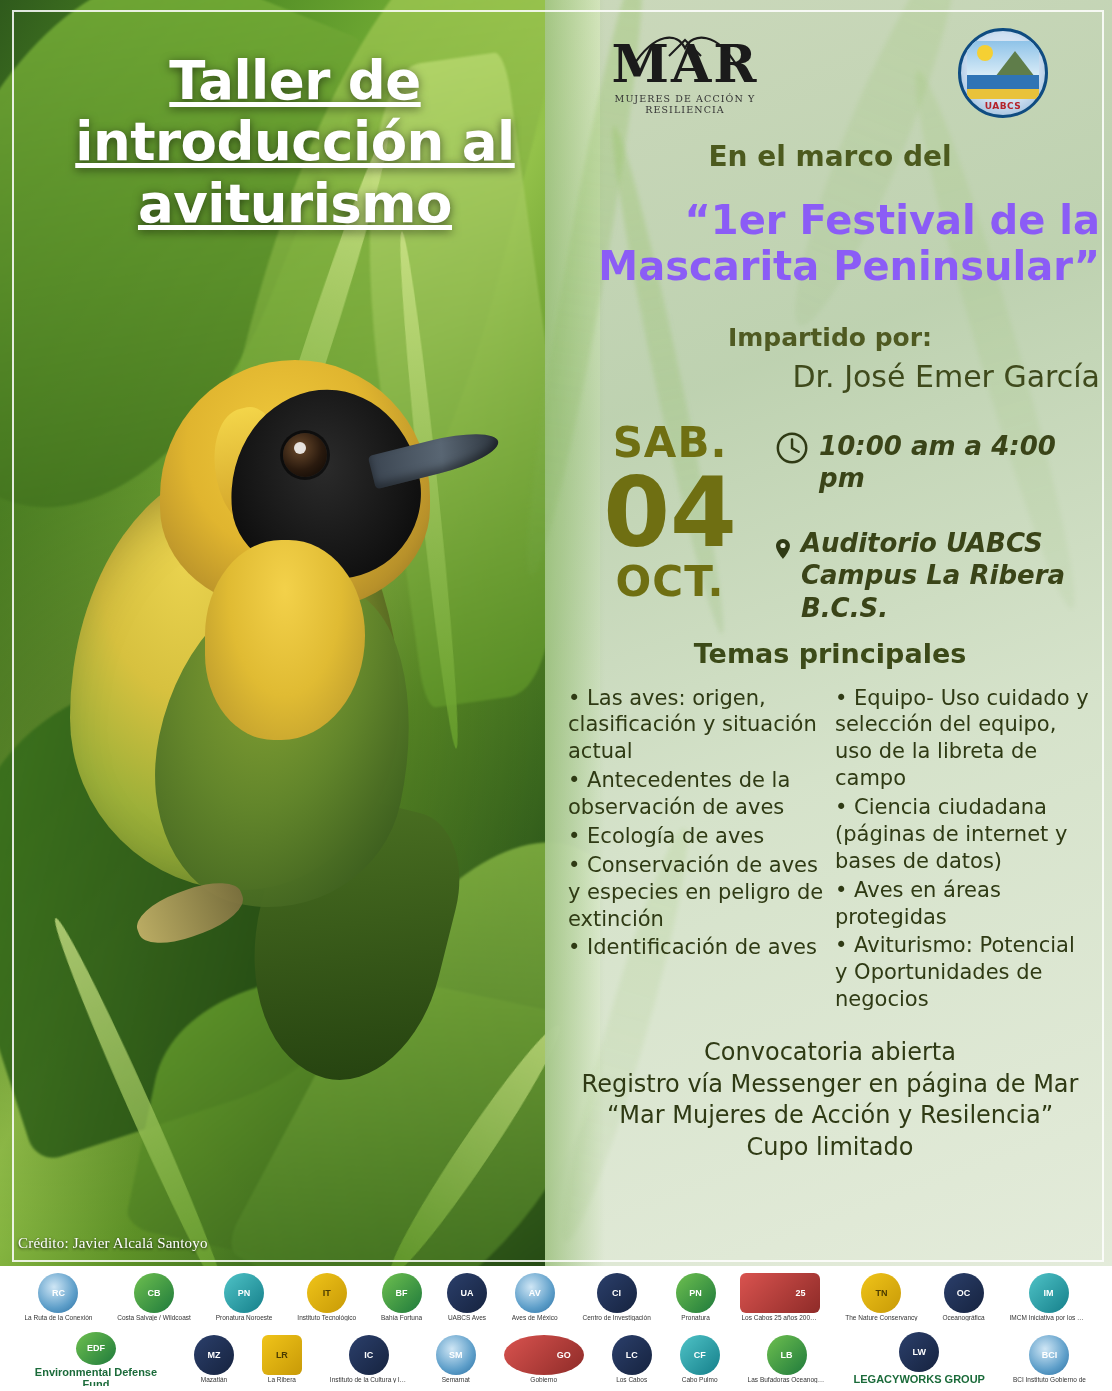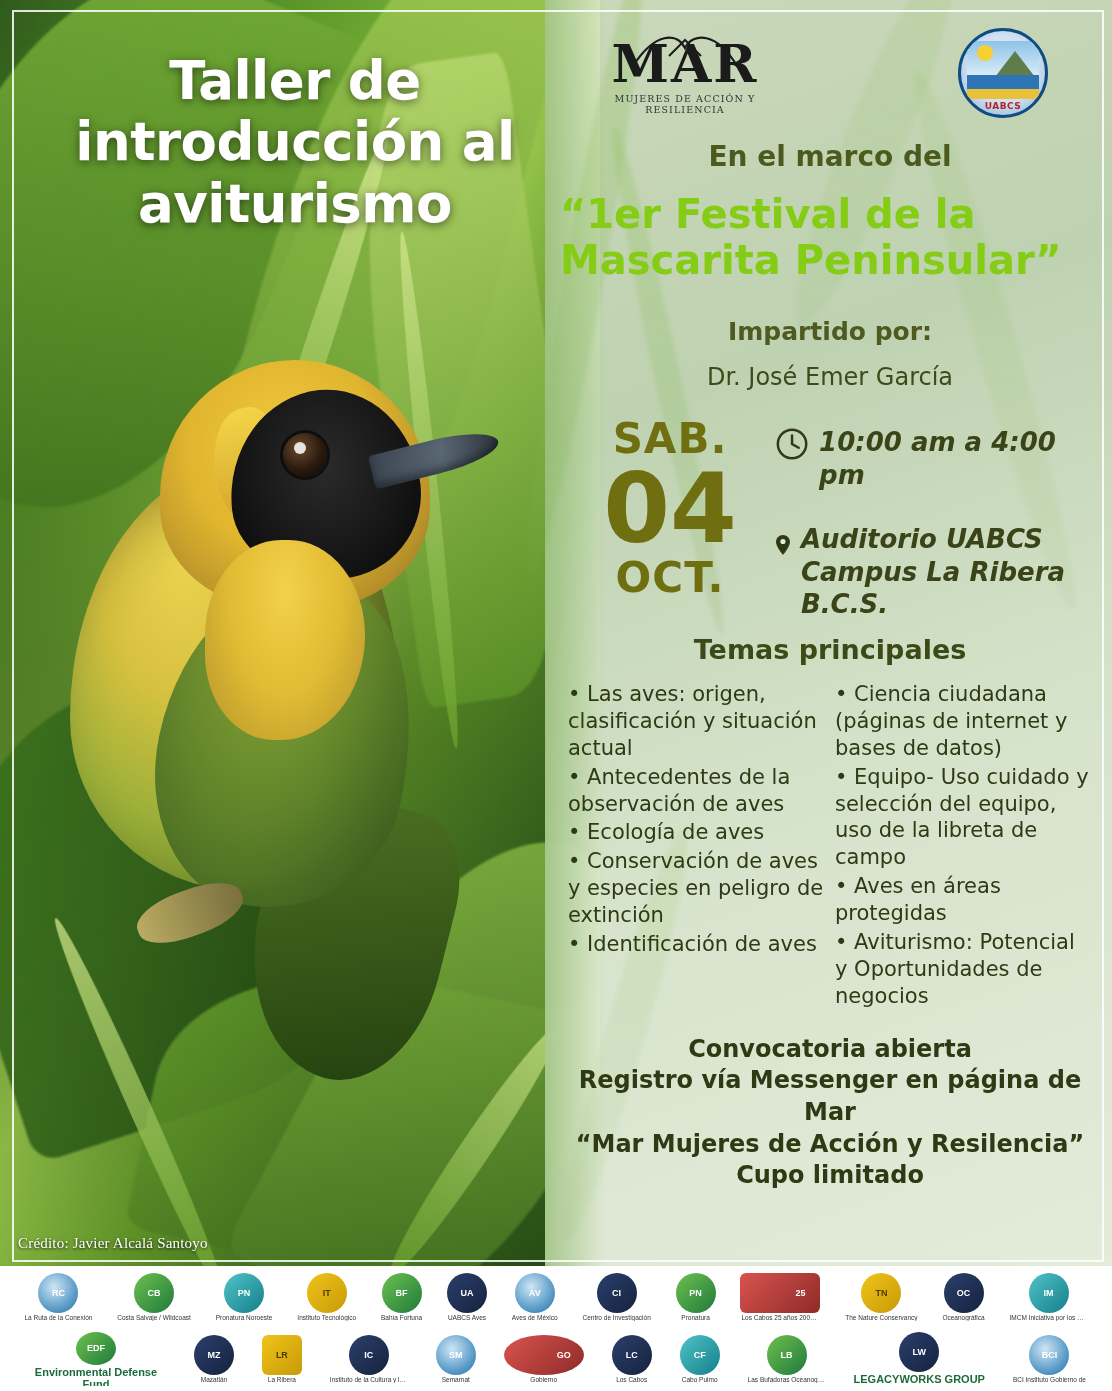--- a/index.html
+++ b/index.html
@@ -143,20 +143,21 @@
   
   .main-title{
     position:absolute;left:60px;top:50px;width:470px;
     color:#ffffff;
     font-family:"DejaVu Sans", sans-serif;
     font-weight:bold;
     font-size:53px;line-height:1.16;
     text-align:center;
     text-shadow:0 2px 10px rgba(0,0,0,.55);
     letter-spacing:-.5px;
+    text-decoration:underline;
   }
 
   
   .mar-logo{position:absolute;left:575px;top:38px;width:220px;text-align:center;}
   .mar-logo .mark{
     font-family:"DejaVu Serif", serif;font-size:52px;font-weight:bold;color:#1b1b1b;
     letter-spacing:2px;line-height:1;position:relative;display:inline-block;
   }
   .mar-logo .swoosh{
     position:absolute;left:50%;top:-12px;transform:translateX(-50%);
@@ -180,30 +181,30 @@
     font-size:9px;font-weight:bold;color:#b5232b;font-family:"DejaVu Sans", sans-serif;letter-spacing:.5px;
   }
 
   
   .rc{position:absolute;left:560px;top:0;width:540px;}
   .marco{
     margin-top:140px;text-align:center;
     font-family:"DejaVu Sans", sans-serif;font-weight:bold;font-size:28px;color:#4c5a1e;
   }
   .fest{
-    margin-top:18px;text-align:left;
-    font-family:"DejaVu Sans", sans-serif;font-weight:bold;font-size:40px;line-height:1.15;color:#84cc16;
+    margin-top:24px;text-align:right;
+    font-family:"DejaVu Sans", sans-serif;font-weight:bold;font-size:40px;line-height:1.15;color:#8b5cf6;
   }
   .impartido{
     margin-top:34px;text-align:center;
     font-family:"DejaVu Sans", sans-serif;font-weight:bold;font-size:25px;color:#4f5a22;
   }
   .speakers{
-    margin-top:16px;text-align:center;
-    font-family:"DejaVu Sans", sans-serif;font-size:24px;line-height:1.25;color:#3f4a1c;
+    margin-top:6px;text-align:right;
+    font-family:"DejaVu Sans", sans-serif;font-size:30px;line-height:1.25;color:#3f4a1c;
   }
 
   
   .daterow{position:relative;margin-top:26px;height:210px;}
   .datebox{position:absolute;left:10px;top:0;width:200px;text-align:center;color:#6f6f12;}
   .datebox .sab{font-family:"DejaVu Sans", sans-serif;font-weight:bold;font-size:42px;letter-spacing:1px;line-height:1;}
   .datebox .num{font-family:"DejaVu Sans", sans-serif;font-weight:bold;font-size:96px;line-height:.95;margin-top:4px;}
   .datebox .oct{font-family:"DejaVu Sans", sans-serif;font-weight:bold;font-size:42px;letter-spacing:1px;line-height:1;margin-top:2px;}
 
   .timebox{position:absolute;left:215px;top:8px;width:320px;display:flex;align-items:flex-start;gap:10px;}
@@ -221,21 +222,21 @@
   }
   .cols{display:flex;gap:10px;margin-top:16px;padding:0 8px;}
   .cols ul{list-style:none;margin:0;padding:0;flex:1;}
   .cols li{
     font-family:"DejaVu Sans", sans-serif;font-size:21px;line-height:1.28;color:#2f3a14;margin-bottom:2px;
   }
   .cols li:before{content:"• ";}
 
   .convoc{
     margin-top:22px;text-align:center;
-    font-family:"DejaVu Sans", sans-serif;font-weight:bold;font-size:24px;line-height:1.32;color:#2f3a14;
+    font-family:"DejaVu Sans", sans-serif;font-weight:normal;font-size:24px;line-height:1.32;color:#2f3a14;
   }
 
   
   .sponsors{
     position:absolute;left:0;bottom:0;width:1112px;height:125px;background:#ffffff;
   }
   .srow{display:flex;align-items:center;justify-content:space-around;height:62px;padding:0 12px;box-sizing:border-box;}
   .slogo{
     display:flex;flex-direction:column;align-items:center;justify-content:center;
     height:54px;min-width:40px;
@@ -358,22 +359,22 @@
 
     <div class="cols">
       <ul>
         <li>Las aves: origen, clasificación y situación actual</li>
         <li>Antecedentes de la observación de aves</li>
         <li>Ecología de aves</li>
         <li>Conservación de aves y especies en peligro de extinción</li>
         <li>Identificación de aves</li>
       </ul>
       <ul>
+        <li>Equipo- Uso cuidado y selección del equipo, uso de la libreta de campo</li>
         <li>Ciencia ciudadana (páginas de internet y bases de datos)</li>
-        <li>Equipo- Uso cuidado y selección del equipo, uso de la libreta de campo</li>
         <li>Aves en áreas protegidas</li>
         <li>Aviturismo: Potencial y Oportunidades de negocios</li>
       </ul>
     </div>
 
     <div class="convoc">
       <div>Convocatoria abierta</div>
       <div>Registro vía Messenger en página de Mar</div>
       <div>“Mar Mujeres de Acción y Resilencia”</div>
       <div>Cupo limitado</div>

